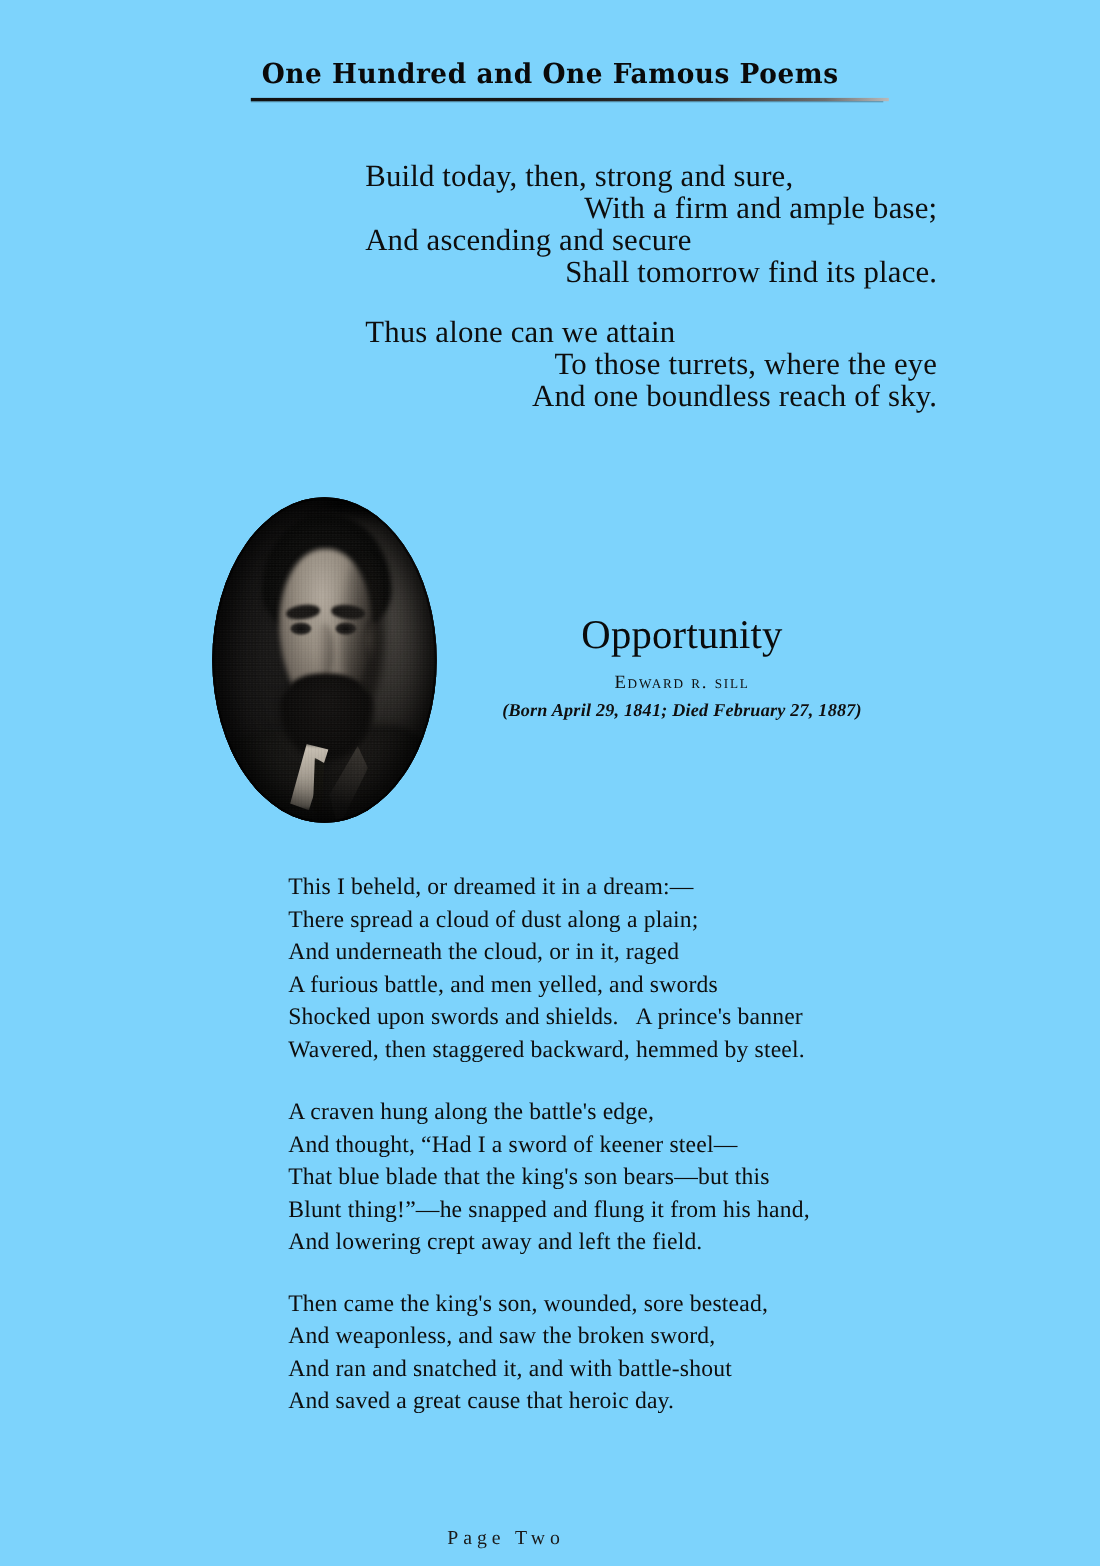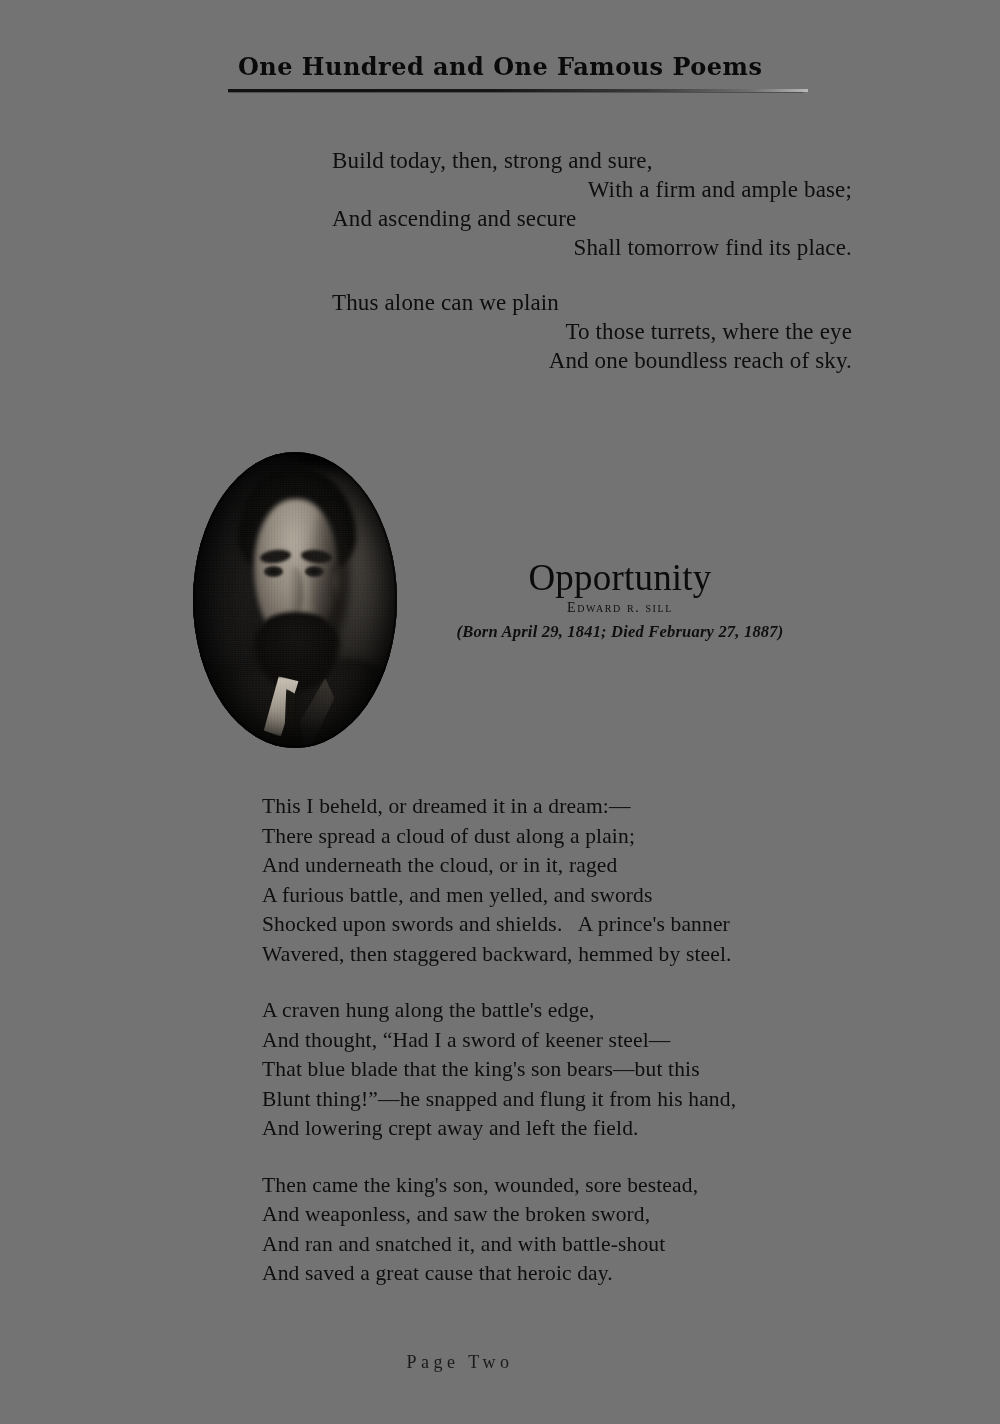--- a/index.html
+++ b/index.html
@@ -13,21 +13,21 @@
     position: relative;
     overflow: hidden;
     font-family: "Liberation Serif", "DejaVu Serif", serif;
     color: #111111;
     -webkit-font-smoothing: none;
   }
 
   .page {
     position: absolute;
     inset: 0;
-    background: #737373;
+    background: #7dd3fc;
   }
 
   
   .running-head {
     position: absolute;
     top: 52px;
     left: 0;
     width: 1000px;
     text-align: center;
   }
@@ -62,21 +62,21 @@
   }
 
   
   .cont-stanzas {
     position: absolute;
     top: 146px;
     left: 332px;
     width: 520px;
   }
   .verse-line {
-    font-size: 23px;
+    font-size: 28px;
     line-height: 29px;
     letter-spacing: 0.15px;
     white-space: pre;
     color: #0e0e0e;
   }
   .verse-line.indent {
     padding-left: 17px;
     text-align: right;
   }
   .stanza + .stanza {
@@ -273,21 +273,22 @@
     width: 400px;
     text-align: center;
   }
   .poem-title {
     font-size: 37px;
     line-height: 44px;
     letter-spacing: 0.2px;
     color: #0b0b0b;
   }
   .poem-author {
-    font-size: 14px;
+    margin-top: 10px;
+    font-size: 17px;
     letter-spacing: 1.6px;
     font-variant: small-caps;
     text-transform: lowercase;
     color: #101010;
   }
   .poem-author::first-letter { text-transform: uppercase; }
   .poem-dates {
     margin-top: 6px;
     font-size: 16.5px;
     font-style: italic;
@@ -307,21 +308,21 @@
     font-size: 21.5px;
     line-height: 29.5px;
   }
   .poem-body .stanza + .stanza {
     margin-top: 27px;
   }
 
   
   .page-footer {
     position: absolute;
-    top: 1352px;
+    top: 1388px;
     left: 0;
     width: 920px;
     text-align: center;
   }
   .page-number {
     font-size: 18px;
     letter-spacing: 4.5px;
     color: #1a1a1a;
   }
 </style>
@@ -337,21 +338,21 @@
   <div class="head-rule-thin"></div>
 
   <div class="cont-stanzas">
       <div class="stanza">
         <div class="verse-line">Build today, then, strong and sure,</div>
         <div class="verse-line indent">With a firm and ample base;</div>
         <div class="verse-line">And ascending and secure</div>
         <div class="verse-line indent">Shall tomorrow find its place.</div>
       </div>
       <div class="stanza">
-        <div class="verse-line">Thus alone can we plain</div>
+        <div class="verse-line">Thus alone can we attain</div>
         <div class="verse-line indent">To those turrets, where the eye</div>
         <div class="verse-line indent">And one boundless reach of sky.</div>
       </div>
     </div>
 
   <div class="portrait-wrap">
     <div class="portrait-oval">
       <div class="bg-dark-left"></div>
       <div class="bg-light"></div>
       <div class="shoulder-l"></div>

